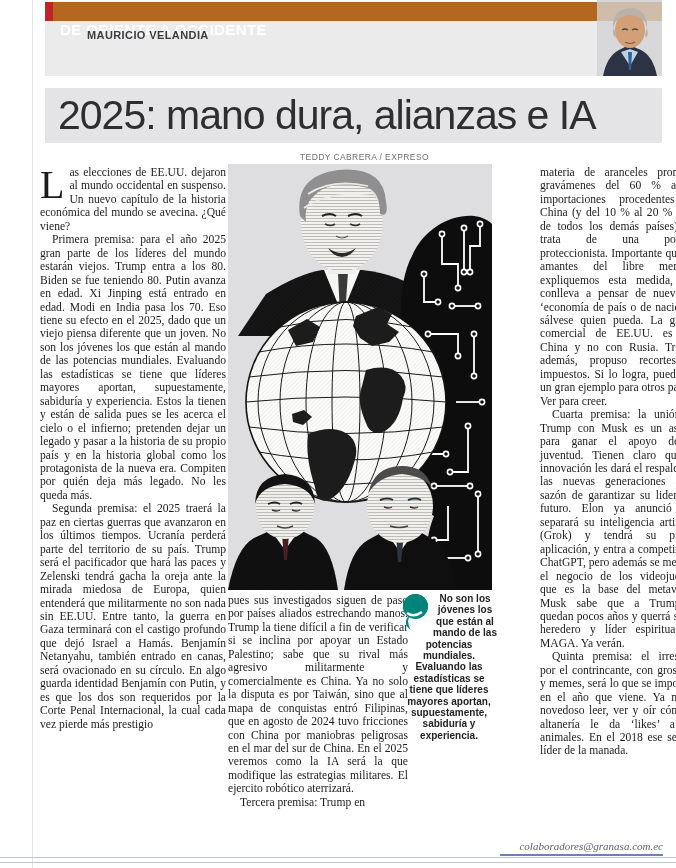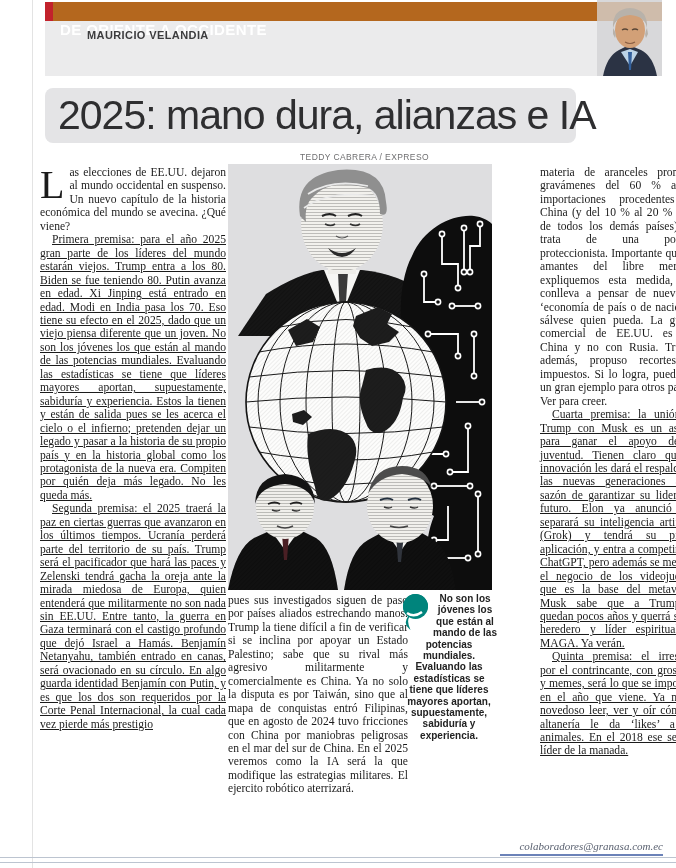--- a/index.html
+++ b/index.html
@@ -12,36 +12,36 @@
   .author-panel { position:absolute; left:45px; top:20px; width:617px; height:56px; background:#ebebec; }
   .section-bar { position:absolute; left:45px; top:2px; width:617px; height:19px; background:#b4671e; }
   .section-accent { position:absolute; left:45px; top:2px; width:8px; height:19px; background:#c2222c; }
   .section-label { position:absolute; left:60px; top:21px; font-family:"Liberation Sans",sans-serif;
                    font-size:15px; font-weight:bold; letter-spacing:.4px; color:#ffffff; }
   .author-name { position:absolute; left:60px; top:29px; font-family:"Liberation Sans",sans-serif;
                  font-size:11px; font-weight:bold; letter-spacing:.4px; color:#3c3c3e;margin-left:27px; }
   .author-photo { position:absolute; left:597px; top:0; width:65px; height:76px; }
 
   
-  .headline-block { position:absolute; left:45px; top:88px; width:531px; height:55px; background:#e4e4e6;
-                    border-radius:8px; display:flex; align-items:center; }
+  .headline-block { position:absolute; left:45px; top:88px; width:617px; height:55px; background:#e4e4e6;
+                    border-radius:1px; display:flex; align-items:center; }
   .headline-text { font-family:"Liberation Sans",sans-serif; font-weight:300; font-size:41px;
                    letter-spacing:-1px; color:#2e2e30; padding-left:13px; white-space:nowrap; }
 
   .photo-credit { position:absolute; left:300px; top:152px; width:192px; text-align:left;
                   font-family:"Liberation Sans",sans-serif; font-size:8.5px; letter-spacing:.4px; color:#6e6e70; }
 
   
   .illustration { position:absolute; left:228px; top:164px; width:264px; height:426px; }
 
   
   .body-text { position:absolute; font-size:11.6px; line-height:13.45px; color:#1b1b1b;
                text-align:justify; hyphens:auto; -webkit-hyphens:auto; }
   .body-text p { margin:0; }
-  .body-text p.pi { text-indent:12px;text-decoration:underline; }
+  .body-text p.pi { text-indent:12px; }
   .col1 { left:40px;  top:166px; width:186px; }
   .col2 { left:228px; top:594px; width:180px; }
   .col3 { left:504px; top:166px; width:159px;margin-left:36px; }
   .dropcap { float:left; font-size:40px; line-height:33px; padding:2px 5px 0 0; color:#1b1b1b; }
 
   
   .pull-quote { position:absolute; left:401px; top:593px; width:96px;
                 font-family:"Liberation Sans",sans-serif; font-weight:bold;
                 font-size:10px; line-height:11.4px; color:#222222; text-align:center; }
   .quote-icon { float:left; width:29px; height:36px; margin:1px 3px 0 0; }
@@ -221,20 +221,21 @@
   </div>
 
   <div class="body-text col1">
     <p><span class="dropcap">L</span><span>as elecciones de EE.UU. dejaron al mundo occidental en suspenso. Un nuevo capítulo de la historia económica del mundo se avecina. ¿Qué viene?</span></p>
     <p class="pi">Primera premisa: para el año 2025 gran parte de los líderes del mundo estarán viejos. Trump entra a los 80. Biden se fue teniendo 80. Putin avanza en edad. Xi Jinping está entrado en edad. Modi en India pasa los 70. Eso tiene su efecto en el 2025, dado que un viejo piensa diferente que un joven. No son los jóvenes los que están al mando de las potencias mundiales. Evaluando las estadísticas se tiene que líderes mayores aportan, supuestamente, sabiduría y experiencia. Estos la tienen y están de salida pues se les acerca el cielo o el infierno; pretenden dejar un legado y pasar a la historia de su propio país y en la historia global como los protagonista de la nueva era. Compiten por quién deja más legado. No les queda más.</p>
     <p class="pi">Segunda premisa: el 2025 traerá la paz en ciertas guerras que avanzaron en los últimos tiempos. Ucranía perderá parte del territorio de su país. Trump será el pacificador que hará las paces y Zelenski tendrá gacha la oreja ante la mirada miedosa de Europa, quien entenderá que militarmente no son nada sin EE.UU. Entre tanto, la guerra en Gaza terminará con el castigo profundo que dejó Israel a Hamás. Benjamín Netanyahu, también entrado en canas, será ovacionado en su círculo. En algo guarda identidad Benjamín con Putin, y es que los dos son requeridos por la Corte Penal Internacional, la cual cada vez pierde más prestigio</p>
   </div>
 
   <div class="body-text col2">
     <p>pues sus investigados siguen de paso por países aliados estrechando manos. Trump la tiene difícil a fin de verificar si se inclina por apoyar un Estado Palestino; sabe que su rival más agresivo militarmente y comercialmente es China. Ya no solo la disputa es por Taiwán, sino que al mapa de conquistas entró Filipinas, que en agosto de 2024 tuvo fricciones con China por maniobras peligrosas en el mar del sur de China. En el 2025 veremos como la IA será la que modifique las estrategias militares. El ejercito robótico aterrizará.</p>
+    <p class="pi">Tercera premisa: Trump en</p>
   </div>
 
   <div class="pull-quote">
     <span class="quote-icon">
       <svg width="29" height="36" viewBox="0 0 29 36">
         <path d="M27 13 A12.5 12.5 0 1 0 7 22.5 Q1.5 30 9.5 36 Q5 27 9 22 A12.5 12.5 0 0 0 27 13 Z" fill="#00847c"></path>
         <circle cx="14.5" cy="12.5" r="12.5" fill="#00847c"></circle>
         <path d="M6 19 Q13 24 21 18" stroke="#ffffff" stroke-width="2.4" fill="none"></path>
       </svg>
     </span>

